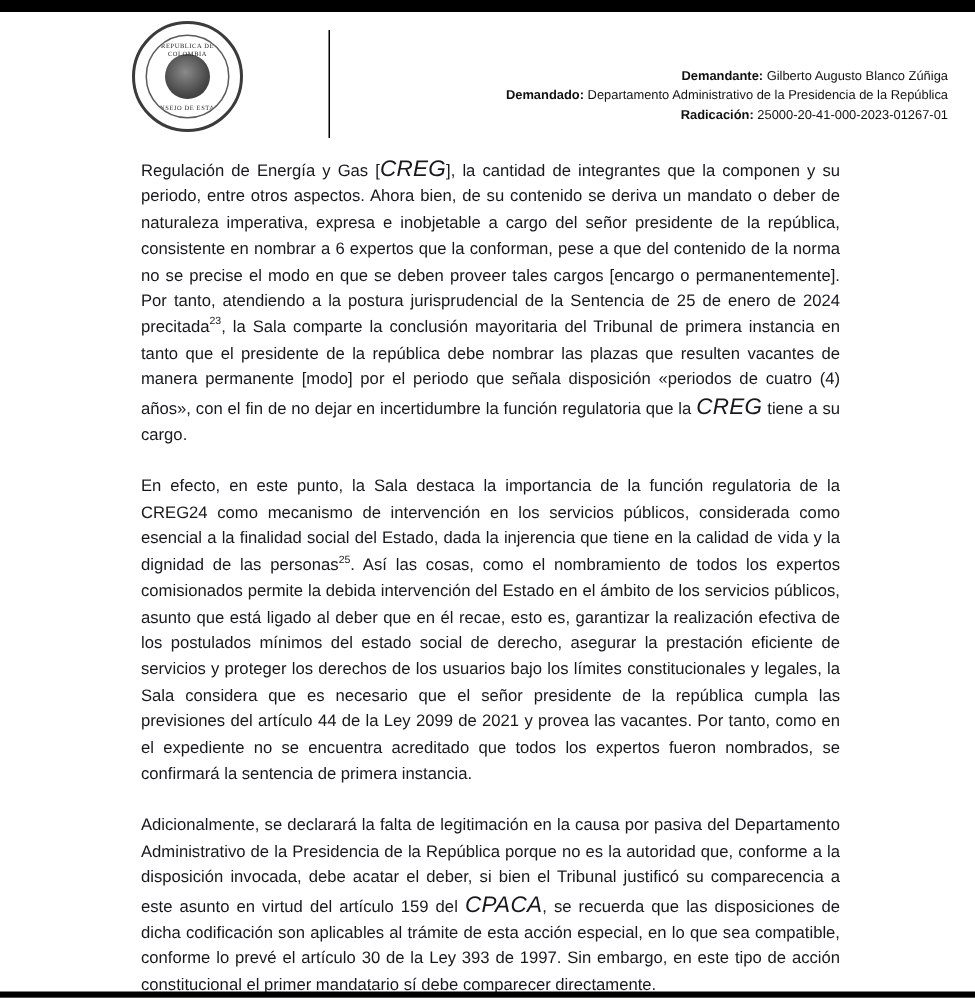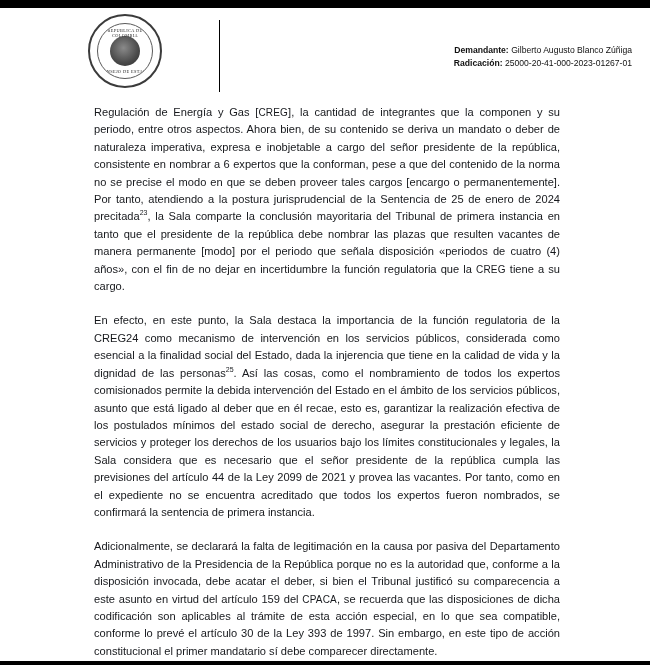--- a/index.html
+++ b/index.html
@@ -118,22 +118,23 @@
     font-family: "Liberation Sans", sans-serif;
     font-size: 11.1px;
     line-height: 17.4px;
     color: #16181c;
     text-align: justify;
   }
   .content p {
     margin: 0 0 17px 0;
   }
   .sc {
-    font-size: 10px;
+    font-size: 15px;
     letter-spacing: 0.2px;
+    font-style: italic;
   }
   sup {
     font-size: 7px;
     vertical-align: super;
     line-height: 0;
   }
 </style>
 </head>
 <body>
 
@@ -152,20 +153,24 @@
     </div>
 
     <div class="header-divider"></div>
 
     <div class="header-meta">
       <div class="row">
         <b>Demandante:</b>
         <span>Gilberto Augusto Blanco Zúñiga</span>
       </div>
       <div class="row">
+        <b>Demandado:</b>
+        <span>Departamento Administrativo de la Presidencia de la República</span>
+      </div>
+      <div class="row">
         <b>Radicación:</b>
         <span>25000-20-41-000-2023-01267-01</span>
       </div>
     </div>
 
   </div>
 
   <div class="content">
     <p>Regulación de Energía y Gas [<span class="sc">CREG</span>], la cantidad de integrantes que la componen y su periodo, entre otros aspectos. Ahora bien, de su contenido se deriva un mandato o deber de naturaleza imperativa, expresa e inobjetable a cargo del señor presidente de la república, consistente en nombrar a 6 expertos que la conforman, pese a que del contenido de la norma no se precise el modo en que se deben proveer tales cargos [encargo o permanentemente]. Por tanto, atendiendo a la postura jurisprudencial de la Sentencia de 25 de enero de 2024 precitada<sup>23</sup>, la Sala comparte la conclusión mayoritaria del Tribunal de primera instancia en tanto que el presidente de la república debe nombrar las plazas que resulten vacantes de manera permanente [modo] por el periodo que señala disposición «periodos de cuatro (4) años», con el fin de no dejar en incertidumbre la función regulatoria que la <span class="sc">CREG</span> tiene a su cargo.</p>
     <p>En efecto, en este punto, la Sala destaca la importancia de la función regulatoria de la CREG24 como mecanismo de intervención en los servicios públicos, considerada como esencial a la finalidad social del Estado, dada la injerencia que tiene en la calidad de vida y la dignidad de las personas<sup>25</sup>. Así las cosas, como el nombramiento de todos los expertos comisionados permite la debida intervención del Estado en el ámbito de los servicios públicos, asunto que está ligado al deber que en él recae, esto es, garantizar la realización efectiva de los postulados mínimos del estado social de derecho, asegurar la prestación eficiente de servicios y proteger los derechos de los usuarios bajo los límites constitucionales y legales, la Sala considera que es necesario que el señor presidente de la república cumpla las previsiones del artículo 44 de la Ley 2099 de 2021 y provea las vacantes. Por tanto, como en el expediente no se encuentra acreditado que todos los expertos fueron nombrados, se confirmará la sentencia de primera instancia.</p>

